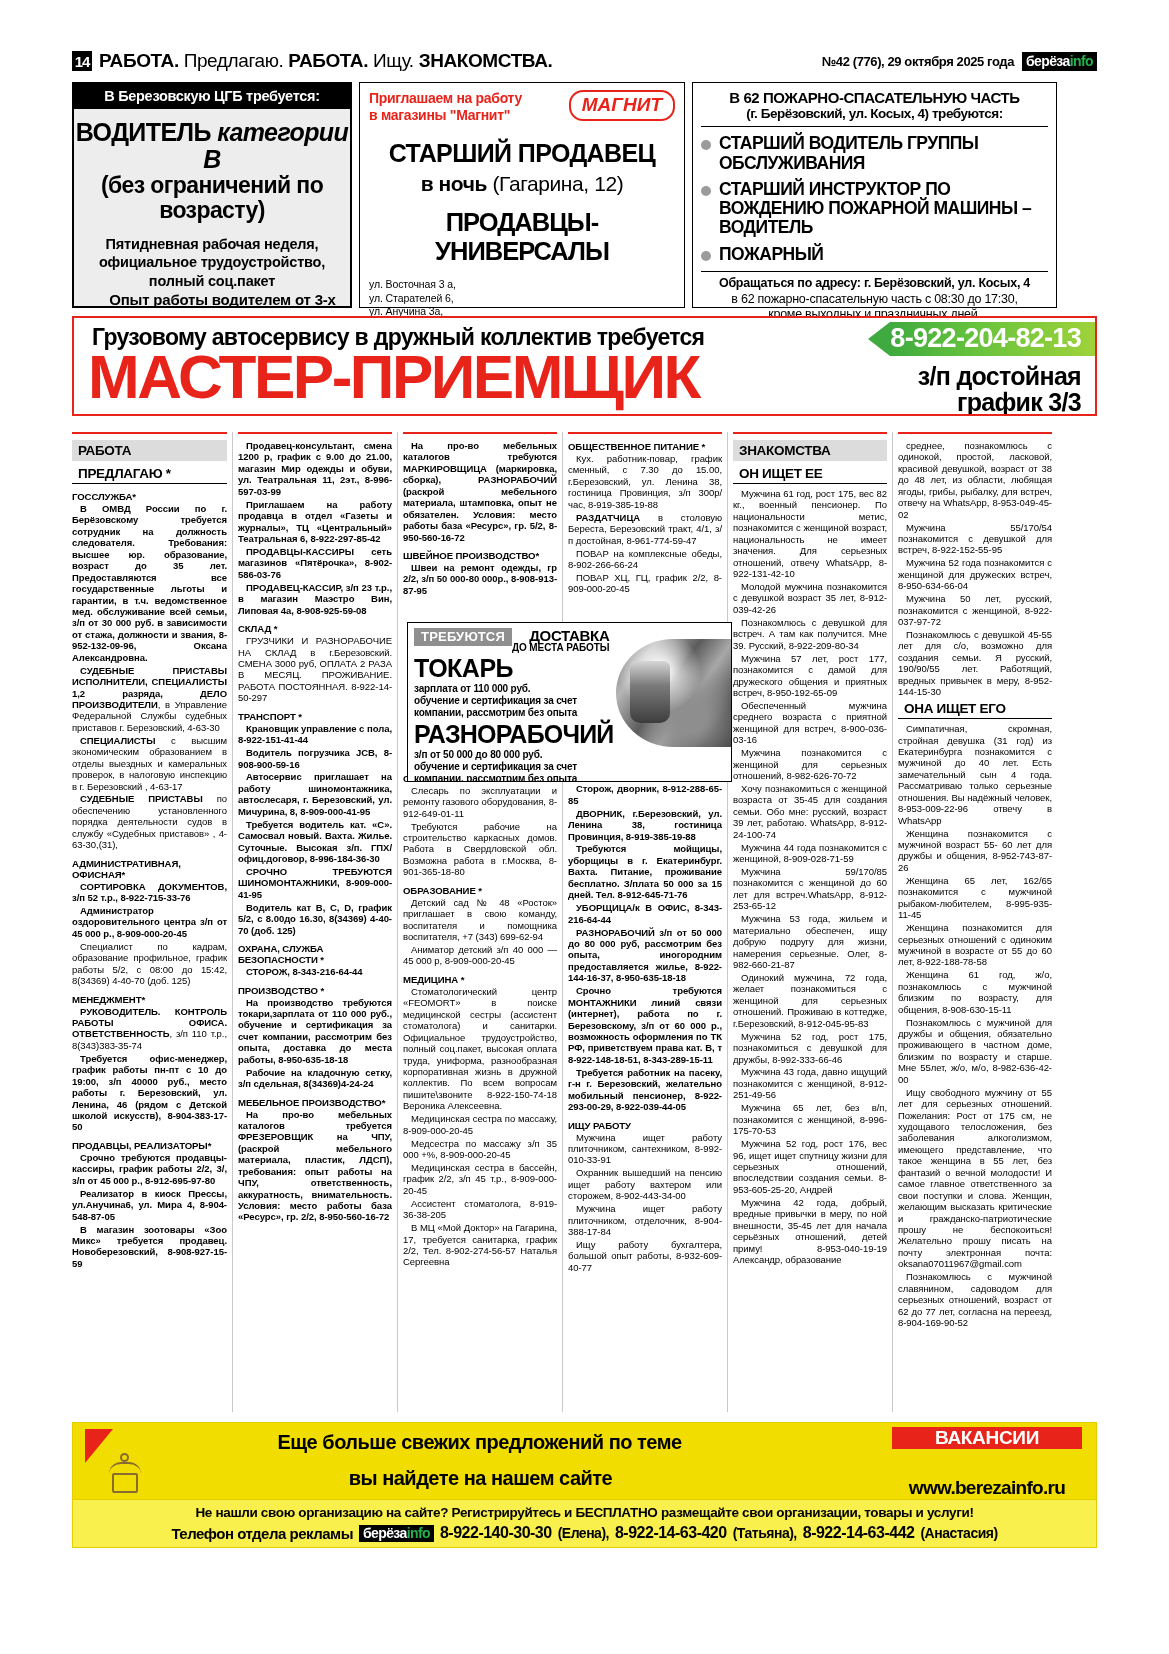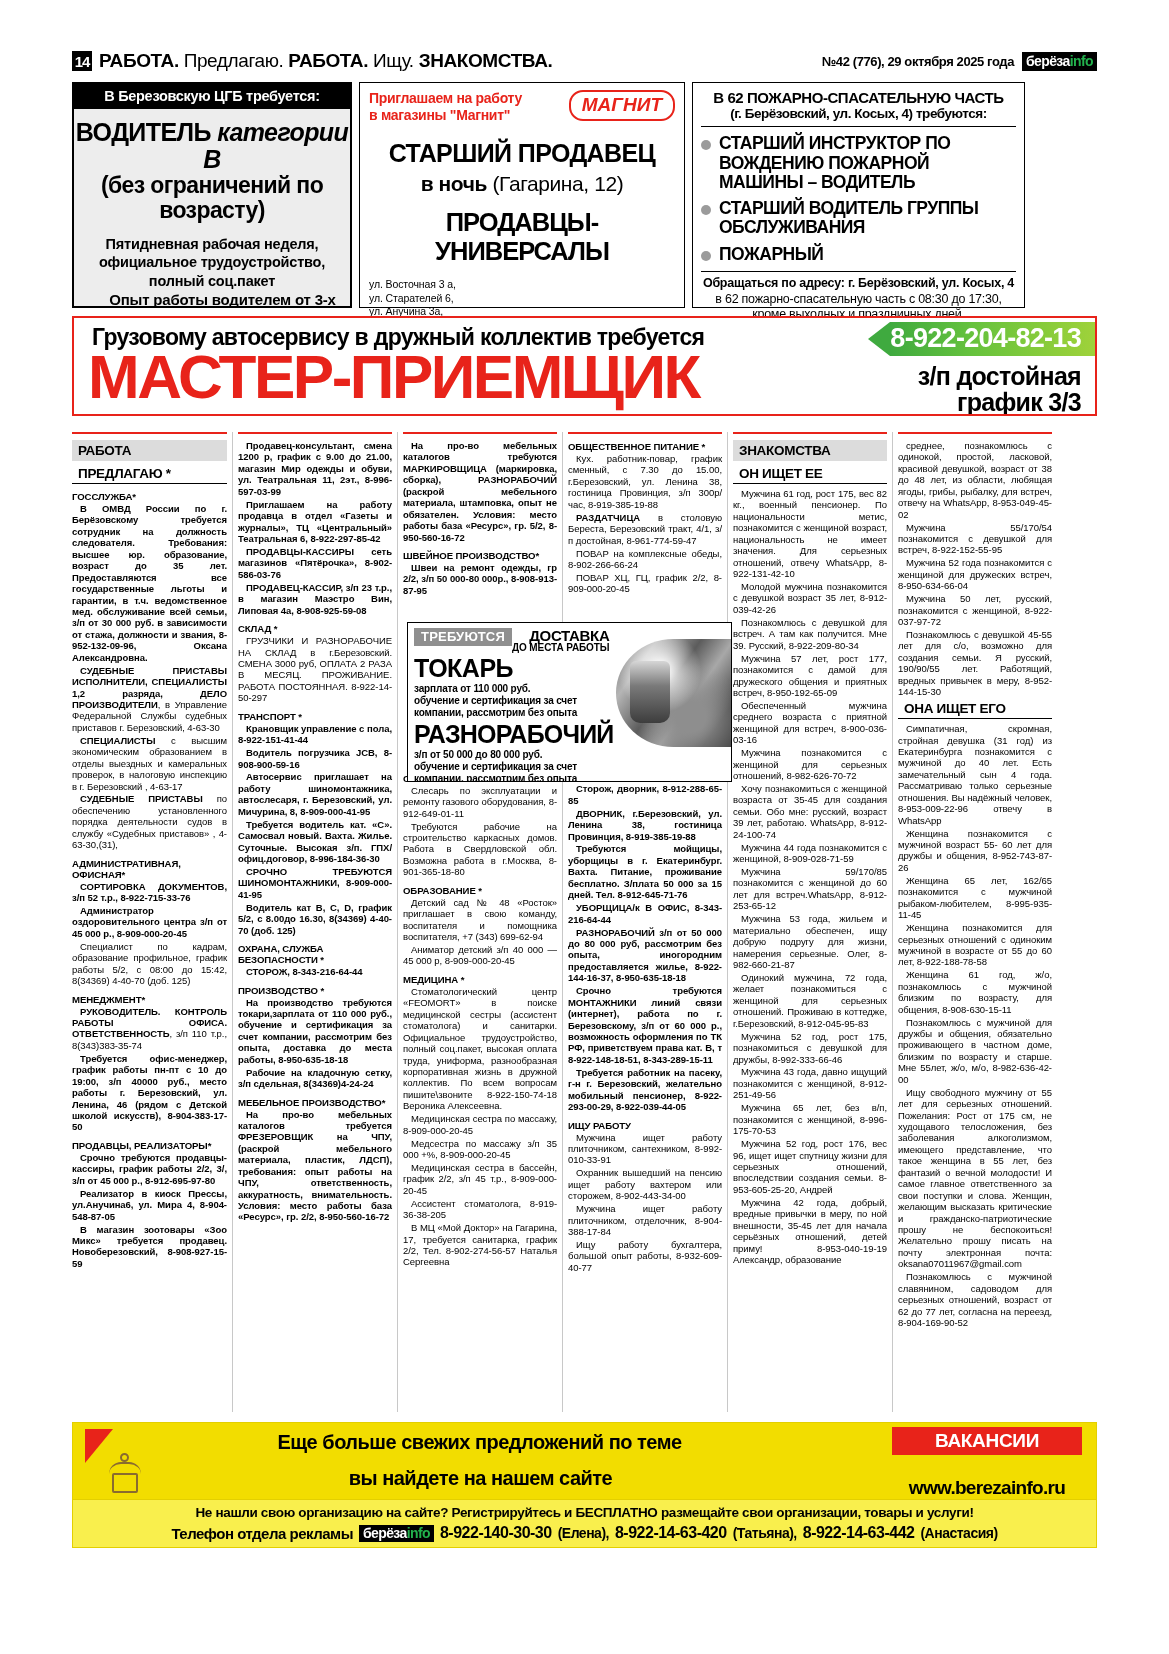--- a/index.html
+++ b/index.html
@@ -52,21 +52,21 @@
     color:#e8231a; font-weight:900; font-style:italic; font-size:19px; padding:2px 11px 3px; letter-spacing:0px;
   }
   .mg-job1 { text-align:center; font-weight:800; font-size:25px; margin-top:16px; letter-spacing:-0.6px;}
   .mg-job1b { text-align:center; font-size:21px; margin-top:4px; letter-spacing:-0.4px;}
   .mg-job1b b { font-weight:800; }
   .mg-job2 { text-align:center; font-weight:800; font-size:25.5px; margin-top:12px; letter-spacing:-1px;}
   .mg-bottom { display:flex; margin-top:12px; align-items:flex-end; }
   .mg-addr { font-size:10.5px; line-height:1.30; letter-spacing:-0.1px; flex:0 0 150px;}
   .mg-phones { margin-left:auto; text-align:right; color:#e8231a; font-weight:800; font-size:21px; line-height:1.15; letter-spacing:-0.8px;}
 
-  .ad-fire { width: 333px; border: 1px solid #000; background:#fff; padding: 6px 8px 4px; display:flex; flex-direction:column;}
+  .ad-fire { width: 365px; border: 1px solid #000; background:#fff; padding: 6px 8px 4px; display:flex; flex-direction:column;}
   .fr-head { text-align:center; font-weight:800; font-size:15px; line-height:1.14; letter-spacing:-0.45px;}
   .fr-head .sm { font-size: 13.5px; font-weight:700; }
   .fr-rule { border-top:1.5px solid #000; margin:5px 0 7px; }
   .fr-item { display:flex; gap:8px; margin-bottom:7px; align-items:flex-start;}
   .fr-bullet { width:10px; height:10px; border-radius:50%; background:#9b9b9b; flex:0 0 10px; margin-top:6px;}
   .fr-label { font-weight:800; font-size:17.5px; line-height:1.1; letter-spacing:-0.5px;}
   .fr-foot { margin-top:auto; border-top:1.5px solid #000; padding-top:4px; text-align:center; font-size:12.5px; line-height:1.25; letter-spacing:-0.25px;}
   .fr-foot .b { font-weight:800; }
 
   
@@ -138,21 +138,21 @@
   .footer { position:absolute; left:72px; top:1422px; width:1025px; height:128px; }
   .ft-top { position:relative; height:78px; background:#f2dd00; border:1px solid #e3cf00; }
   .ft-flag { position:absolute; left:12px; top:6px; width:0; height:0; border-left:28px solid #e8231a; border-bottom:34px solid transparent;}
   .ft-person { position:absolute; left:30px; top:30px; width:44px; height:42px; }
   .ft-person .head{ position:absolute; left:17px; top:0; width:9px; height:9px; border:2px solid #8a6b2f; border-radius:50%;}
   .ft-person .body{ position:absolute; left:6px; top:9px; width:32px; height:12px; border-top:2px solid #8a6b2f; border-radius:14px 14px 0 0;}
   .ft-person .bag{ position:absolute; left:9px; top:20px; width:26px; height:20px; border:2px solid #8a6b2f; border-radius:2px;}
   .ft-l1 { position:absolute; left:0; right:0; top:8px; text-align:center; padding-right:210px; font-weight:600; font-size:20px; letter-spacing:-0.5px;}
   .ft-l2 { position:absolute; left:2px; right:0; top:44px; text-align:center; padding-right:210px; font-weight:600; font-size:20px; letter-spacing:-0.5px;}
   .ft-vac {
-    position:absolute; right:14px; top:4px; width:190px; height:28px; background:#e8231a; color:#fff;
+    position:absolute; right:14px; top:4px; width:190px; height:22px; background:#e8231a; color:#fff;
     font-weight:800; font-size:19px; display:flex; align-items:center; justify-content:center; letter-spacing:-0.3px;
   }
   .ft-site { position:absolute; right:14px; top:54px; width:190px; text-align:center; font-weight:800; font-size:19px; letter-spacing:-0.7px;}
   .ft-bot { height:48px; background:#f9ef4d; border:1px solid #e3cf00; border-top:none; }
   .ft-b1 { text-align:center; font-weight:700; font-size:13.5px; padding-top:5px; letter-spacing:-0.35px;}
   .ft-b2 { text-align:center; font-weight:800; font-size:16px; padding-top:4px; letter-spacing:-0.5px; display:flex; align-items:center; justify-content:center; gap:6px; flex-wrap:nowrap;}
   .ft-b2 .lbl { font-weight:700; font-size:15px; }
   .ft-b2 .nm { font-weight:600; font-size:14px; }
   .ft-logo2 { background:#000; color:#fff; font-weight:800; font-size:14px; padding:0px 4px 1px; letter-spacing:-0.6px;}
   .ft-logo2 .grn { color:#22b14c; }
@@ -220,25 +220,25 @@
     </div>
 
     <div class="ad-fire">
       <div class="fr-head">
         <div>В 62 ПОЖАРНО-СПАСАТЕЛЬНУЮ ЧАСТЬ</div>
         <div class="sm">(г. Берёзовский, ул. Косых, 4) требуются:</div>
       </div>
       <div class="fr-rule"></div>
       <div class="fr-item">
         <div class="fr-bullet"></div>
-        <div class="fr-label">СТАРШИЙ ИНСТРУКТОР ПО ВОЖДЕНИЮ ПОЖАРНОЙ МАШИНЫ – ВОДИТЕЛЬ</div>
+        <div class="fr-label">СТАРШИЙ ВОДИТЕЛЬ ГРУППЫ ОБСЛУЖИВАНИЯ</div>
       </div>
       <div class="fr-item">
         <div class="fr-bullet"></div>
-        <div class="fr-label">СТАРШИЙ ВОДИТЕЛЬ ГРУППЫ ОБСЛУЖИВАНИЯ</div>
+        <div class="fr-label">СТАРШИЙ ИНСТРУКТОР ПО ВОЖДЕНИЮ ПОЖАРНОЙ МАШИНЫ – ВОДИТЕЛЬ</div>
       </div>
       <div class="fr-item">
         <div class="fr-bullet"></div>
         <div class="fr-label">ПОЖАРНЫЙ</div>
       </div>
       <div class="fr-foot">
         <div class="b">Обращаться по адресу: г. Берёзовский, ул. Косых, 4</div>
         <div>в 62 пожарно-спасательную часть с 08:30 до 17:30,</div>
         <div>кроме выходных и праздничных дней.</div>
       </div>

